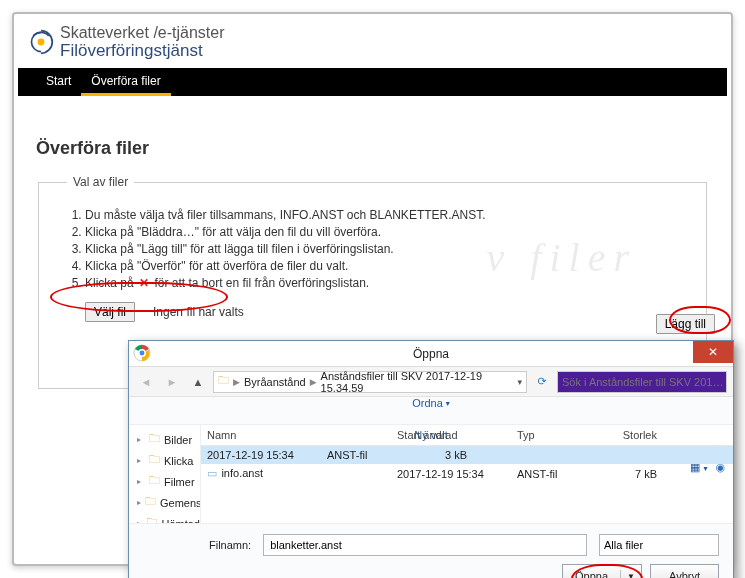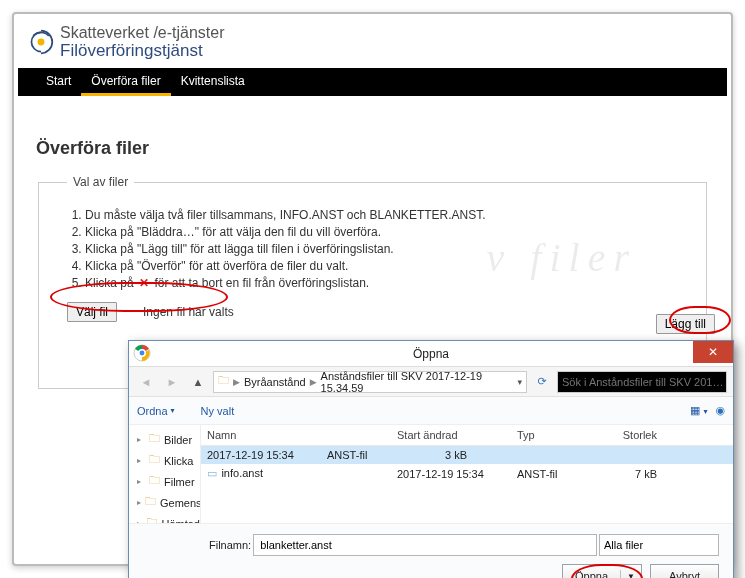--- a/index.html
+++ b/index.html
@@ -53,21 +53,21 @@
   .page-h2 { font-size: 18px; font-weight: 700; color: #333; margin: 24px 0 16px 0;}
   fieldset {
     border: 1px solid #ccc;
     padding: 16px 20px 66px 28px;
     position: relative;
   }
   legend { padding: 0 6px; font-size: 12px; color: #444;}
   .instructions { list-style: decimal; padding-left: 18px; margin: 0 0 12px 0; color: #333;}
   .instructions li { margin: 3px 0; font-size: 12px;}
   .x-icon { color: #d22; font-weight: 700; padding: 0 2px;}
-  .file-row { display: inline-flex; align-items: center; gap: 20px;}
+  .file-row { margin-left: 18px; display: inline-flex; align-items: center; gap: 12px;}
   .btn-small {
     background: #efefef;
     border: 1px solid #999;
     padding: 2px 8px;
     font-size: 12px;
     cursor: pointer;
     border-radius: 1px;
   }
   .file-status { font-size: 12px; color: #333; padding: 2px 6px;}
   .highlight-oval {
@@ -150,34 +150,35 @@
     gap: 4px;
     font-size: 11px;
   }
   .bc-sep { color: #888; font-size: 9px;}
   .bc-fold { color: #d9a93e;}
   .dropdown-ic { color: #555; font-size: 9px; margin-left: auto;}
   .refresh-ic { width: 22px; color: #2a6fbb; cursor: pointer; text-align: center;}
   .search-box {
     width: 170px;
     border: 1px solid #ccc;
-    background: #000000;
+    background: #4c1d95;
     height: 22px;
     font-size: 11px;
     padding: 2px 4px;
     color: #888;
   }
   .dlg-toolbar {
     height: 28px;
     background: #fafbfc;
     border-bottom: 1px solid #eee;
     display: flex;
     align-items: center;
     padding: 0 8px;
-    gap: 26px;
+    gap: 20px;
+    flex-direction: column;
   }
   .tool-link { color: #2258a4; cursor: pointer; display: flex; align-items: center; gap: 3px;}
   .tiny-tri { font-size: 8px;}
   .view-icons { margin-left: auto; display: flex; gap: 8px; color: #2258a4;}
   .dlg-body { display: flex; height: 98px;}
   .sidebar {
     width: 72px;
     border-right: 1px solid #eee;
     padding: 4px 0 4px 8px;
     overflow: hidden;
@@ -208,21 +209,21 @@
     align-items: center;
     cursor: pointer;
   }
   .file-row-d.selected { background: #cde6f9;}
   .file-ic { color: #8fb9dc; margin-right: 4px; font-size: 11px;}
   .dlg-foot {
     border-top: 1px solid #eee;
     padding: 10px 14px 14px 80px;
     background: #fafbfc;
   }
-  .foot-row { display: flex; align-items: center; gap: 2px; margin-bottom: 8px;}
+  .foot-row { display: flex; align-items: center; gap: 12px; margin-bottom: 8px;}
   .fn-label { font-size: 11px;}
   .fn-input {
     flex: 1;
     border: 1px solid #b5b5b5;
     height: 22px;
     padding: 2px 6px;
     font-size: 11px;
   }
   .type-sel {
     width: 120px;
@@ -268,21 +269,20 @@
     </svg>
     <div class="header-text">
       <div class="header-small">Skatteverket /e-tjänster</div>
       <div class="header-title">Filöverföringstjänst</div>
     </div>
   </div>
 
   <div class="tabbar">
     <div class="tab">Start</div>
     <div class="tab active">Överföra filer</div>
-    <div class="tab">Kvittenslista</div>
   </div>
 
   <div class="content">
     <div class="watermark">v filer</div>
     <h2 class="page-h2">Överföra filer</h2>
 
     <fieldset>
       <legend>Val av filer</legend>
       <ol class="instructions">
         <li>Du måste välja två filer tillsammans, INFO.ANST och BLANKETTER.ANST.</li>

